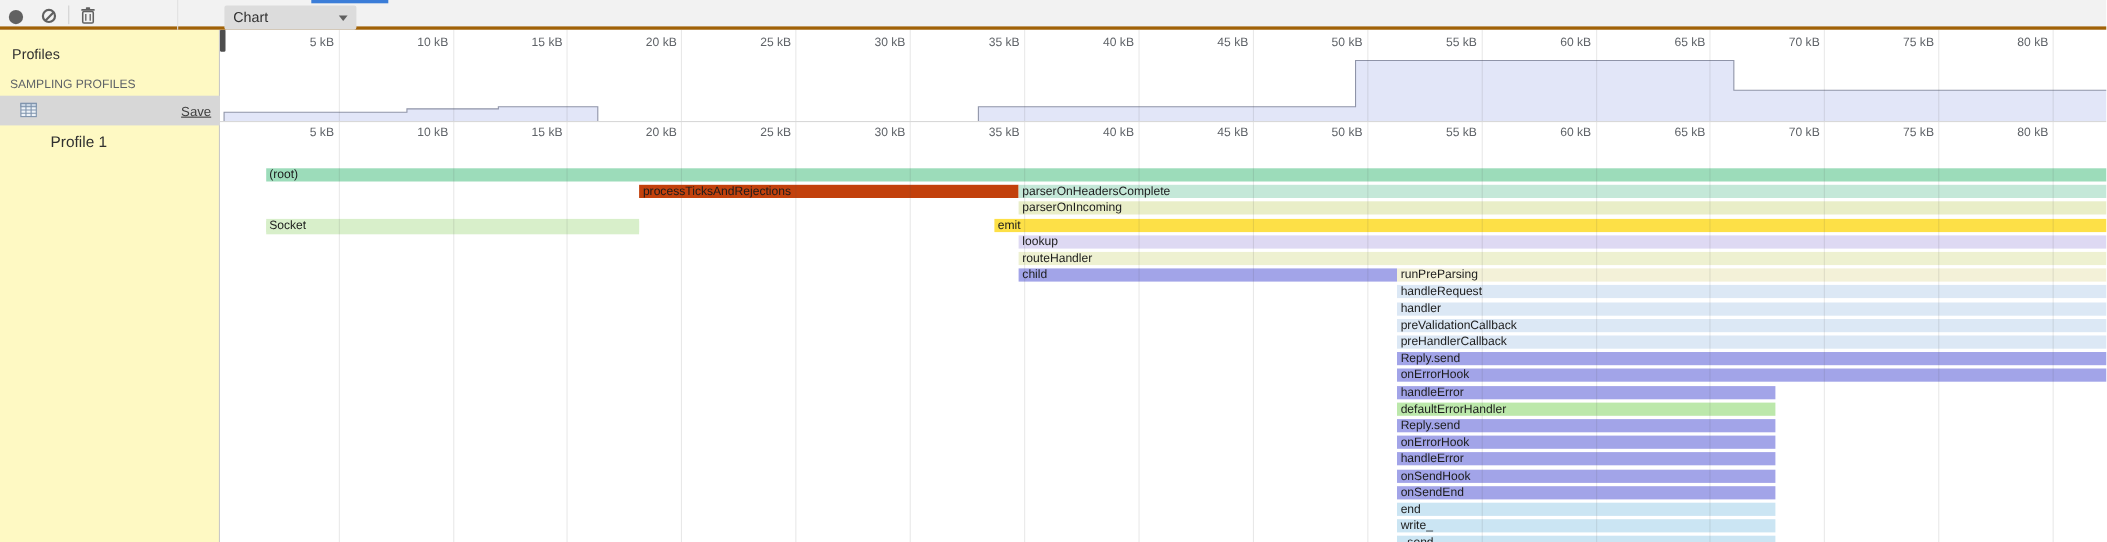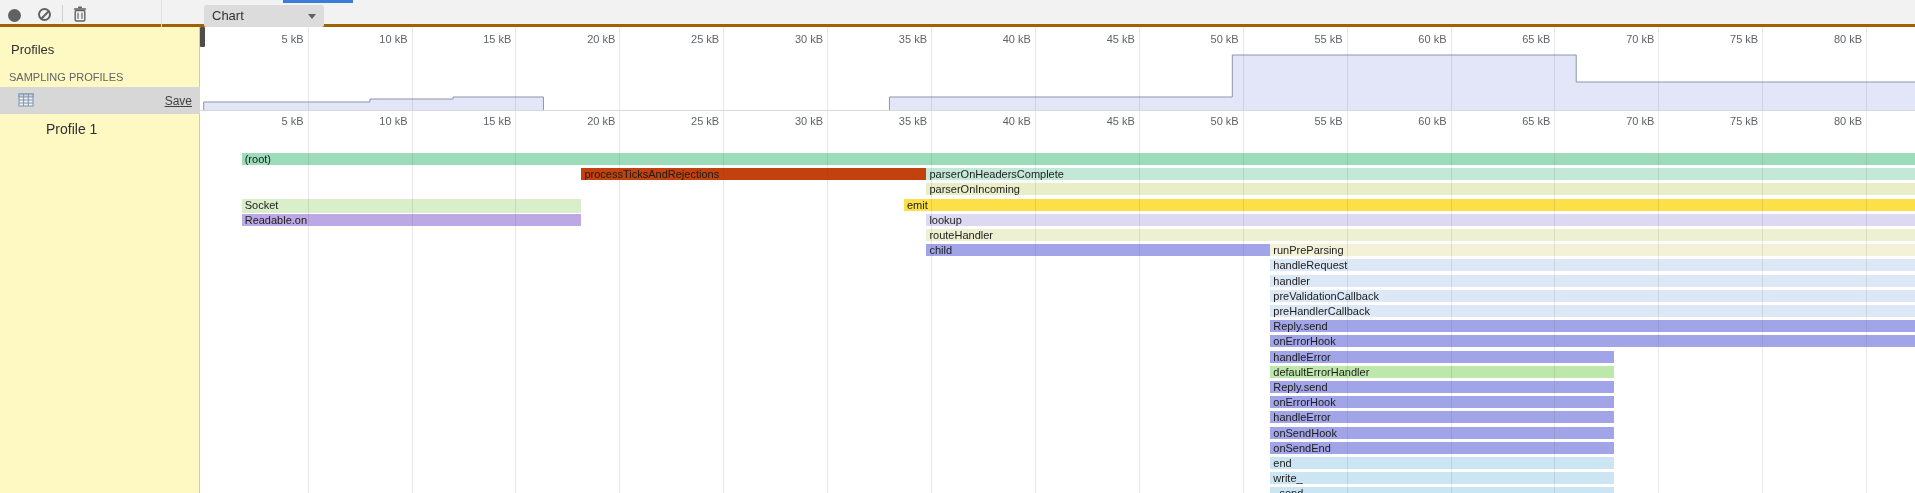--- a/index.html
+++ b/index.html
@@ -178,21 +178,20 @@
         <div class="ruler-label" style="left: 1558.2px; top: 4px;">75 kB</div>
         <div class="gridline" style="left: 1666.1px; top: 0px; height: 382px;"></div>
         <div class="ruler-label" style="left: 1662.1px; top: 4px;">80 kB</div>
         <div class="flame-bar" style="left: 3.7px; width: 1712.27px; top: 42px; height: 12px; background: rgb(156, 220, 186);">(root)</div>
         <div class="flame-bar" style="left: 343.453px; width: 344.948px; top: 57.2px; height: 12px; background: #c2410c;">processTicksAndRejections</div>
         <div class="flame-bar" style="left: 688.401px; width: 1027.57px; top: 57.2px; height: 12px; background: rgb(196, 232, 216);">parserOnHeadersComplete</div>
         <div class="flame-bar" style="left: 3.7px; width: 339.753px; top: 90px; height: 12px; background: rgb(216, 239, 202);">onconnection</div>
         <div class="flame-bar" style="left: 688.401px; width: 1027.57px; top: 72.4px; height: 12px; background: rgb(233, 238, 200);">parserOnIncoming</div>
         <div class="flame-bar" style="left: 3.7px; width: 339.753px; top: 87.6px; height: 12px; background: rgb(216, 239, 202);">Socket</div>
         <div class="flame-bar" style="left: 666px; width: 1027.57px; top: 87.6px; height: 12px; background: #fde047;">emit</div>
-        <div class="flame-bar" style="left: 3.7px; width: 339.753px; top: 102.8px; height: 12px; background: rgb(188, 168, 228);">Readable.on</div>
         <div class="flame-bar" style="left: 688.401px; width: 1027.57px; top: 102.8px; height: 12px; background: rgb(222, 217, 243);">lookup</div>
         <div class="flame-bar" style="left: 688.401px; width: 1027.57px; top: 118px; height: 12px; background: rgb(238, 241, 209);">routeHandler</div>
         <div class="flame-bar dots" style="left: 688.401px; width: 343.909px; top: 133.2px; height: 12px; background: rgb(162, 164, 232);">child</div>
         <div class="flame-bar" style="left: 1032.31px; width: 683.662px; top: 133.2px; height: 12px; background: rgb(243, 241, 216);">runPreParsing</div>
         <div class="flame-bar" style="left: 1032.31px; width: 683.662px; top: 148.4px; height: 12px; background: rgb(220, 232, 245);">handleRequest</div>
         <div class="flame-bar" style="left: 1032.31px; width: 683.662px; top: 163.6px; height: 12px; background: rgb(220, 232, 245);">handler</div>
         <div class="flame-bar" style="left: 1032.31px; width: 683.662px; top: 178.8px; height: 12px; background: rgb(220, 232, 245);">preValidationCallback</div>
         <div class="flame-bar" style="left: 1032.31px; width: 683.662px; top: 194px; height: 12px; background: rgb(220, 232, 245);">preHandlerCallback</div>
         <div class="flame-bar" style="left: 1032.31px; width: 683.662px; top: 209.2px; height: 12px; background: rgb(162, 164, 232);">Reply.send</div>
         <div class="flame-bar" style="left: 1032.31px; width: 683.662px; top: 224.4px; height: 12px; background: rgb(162, 164, 232);">onErrorHook</div>

